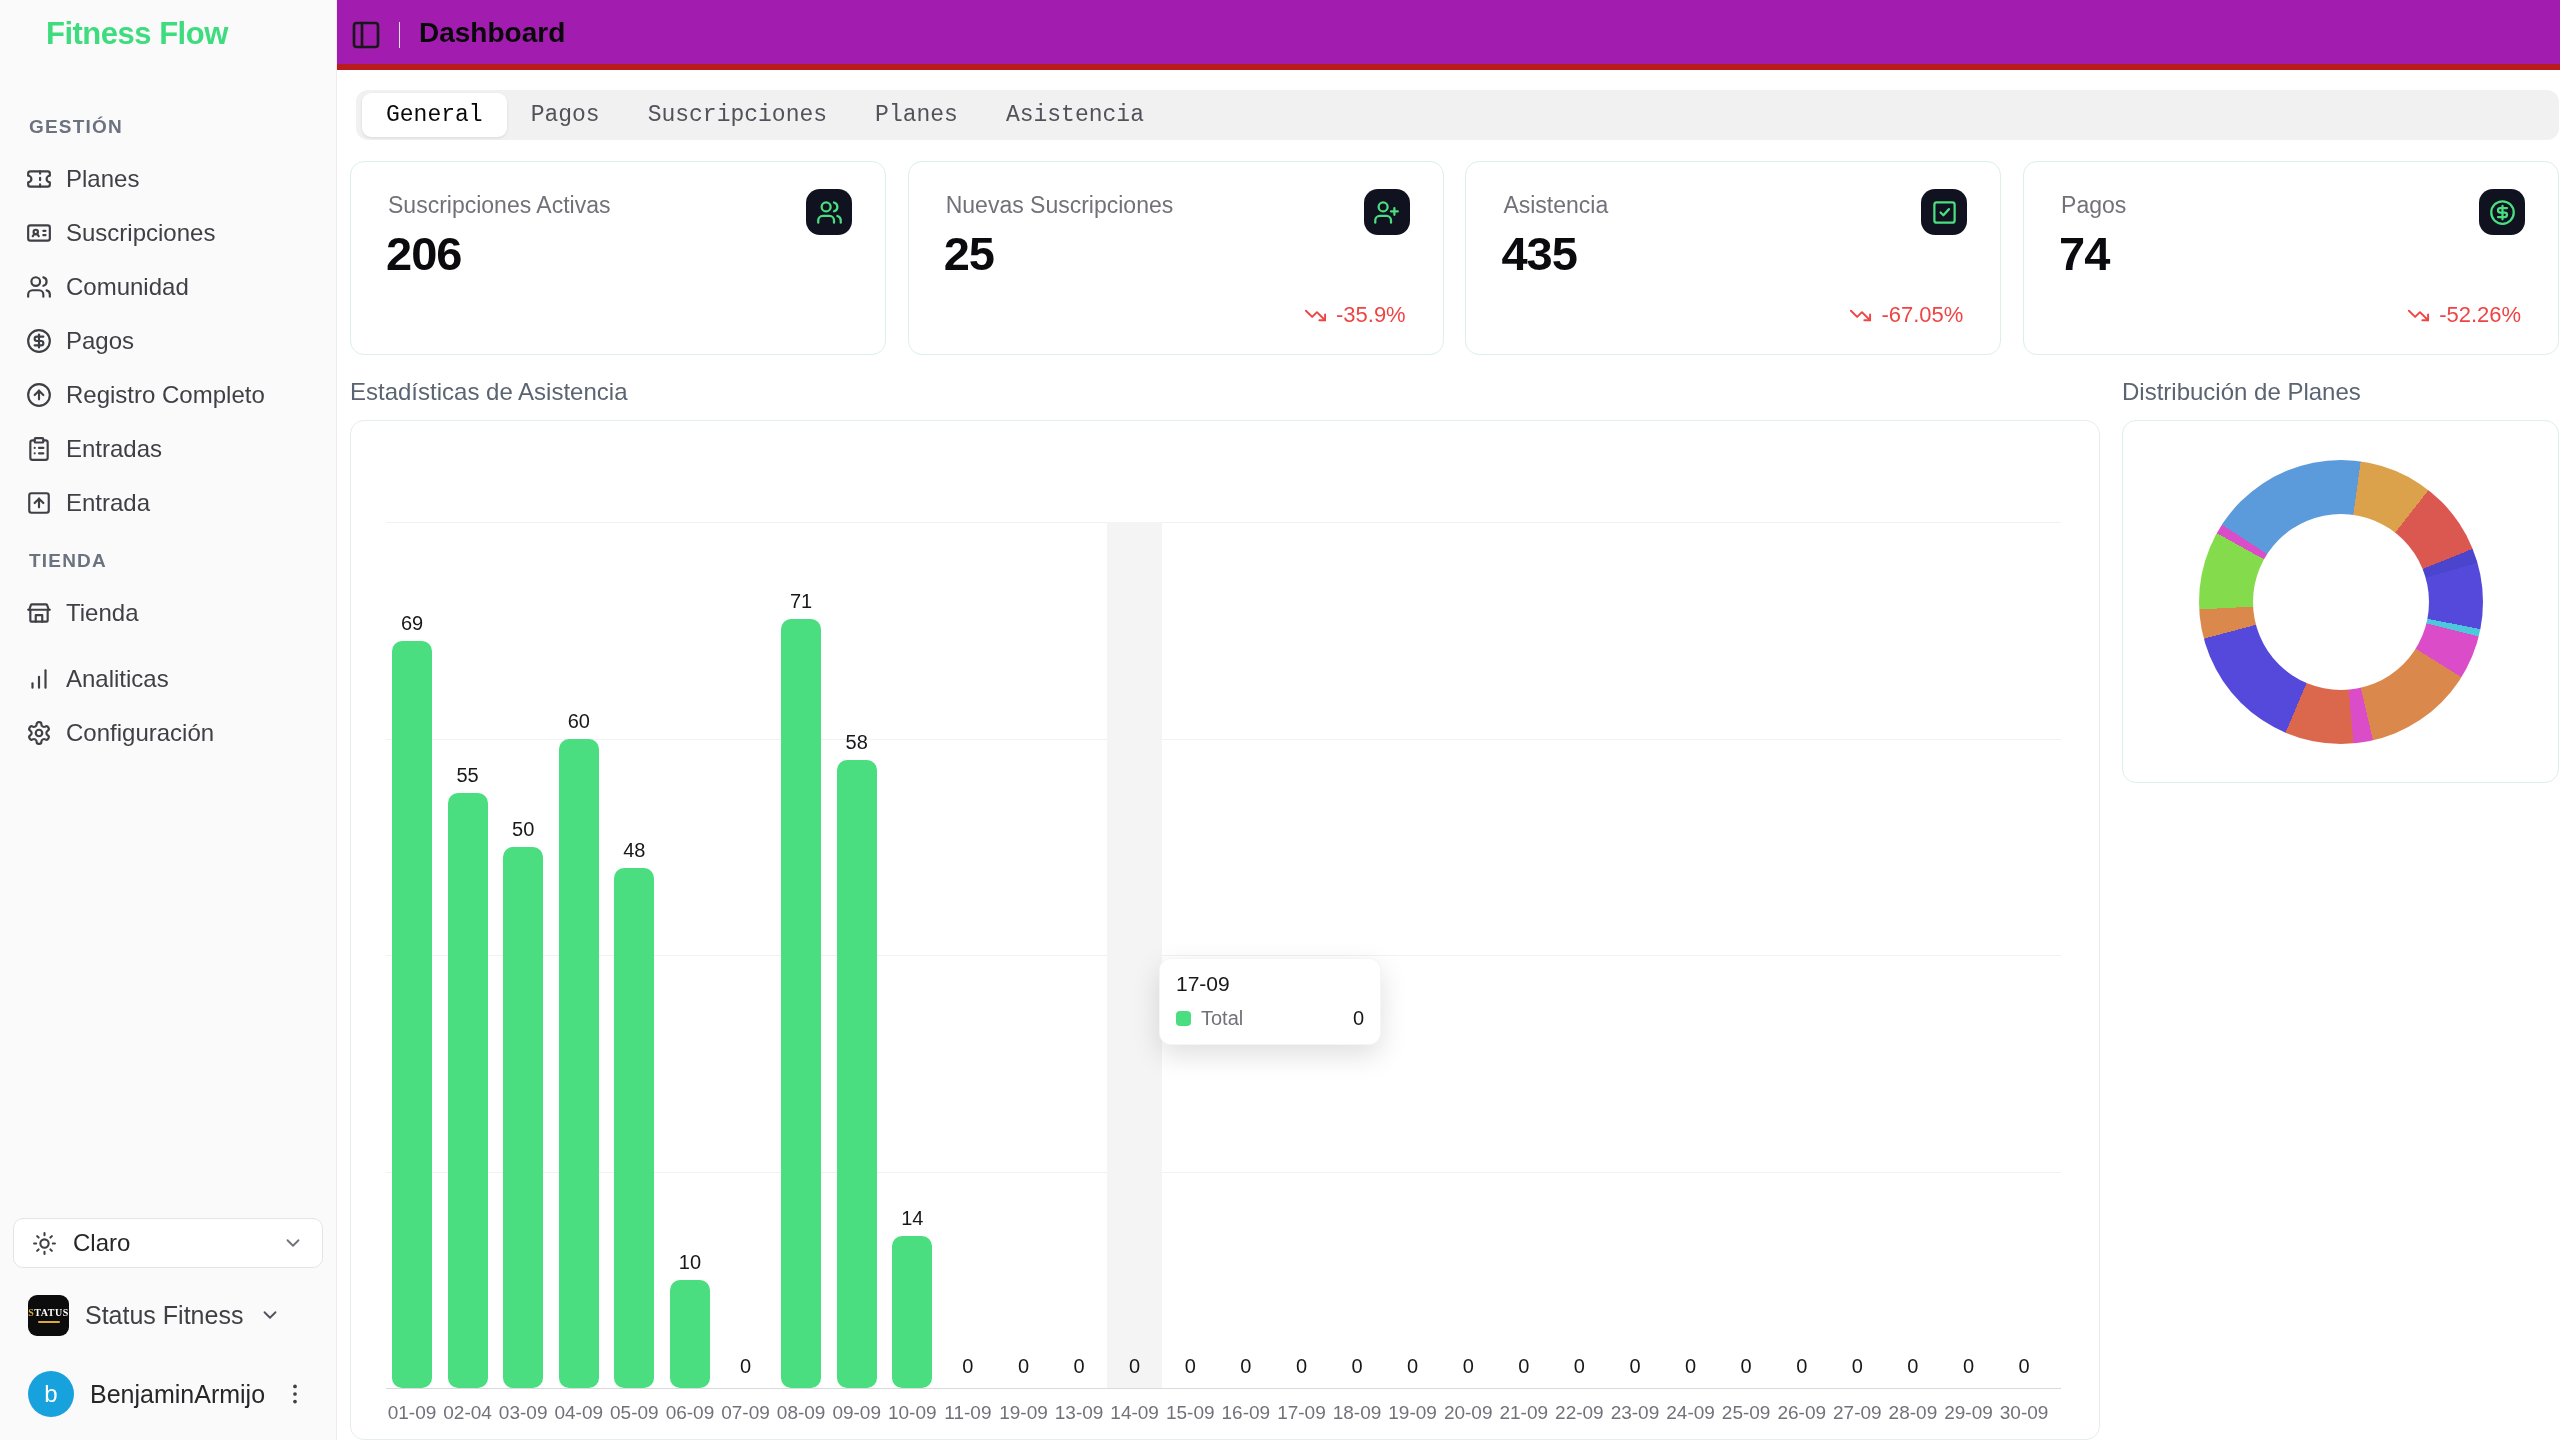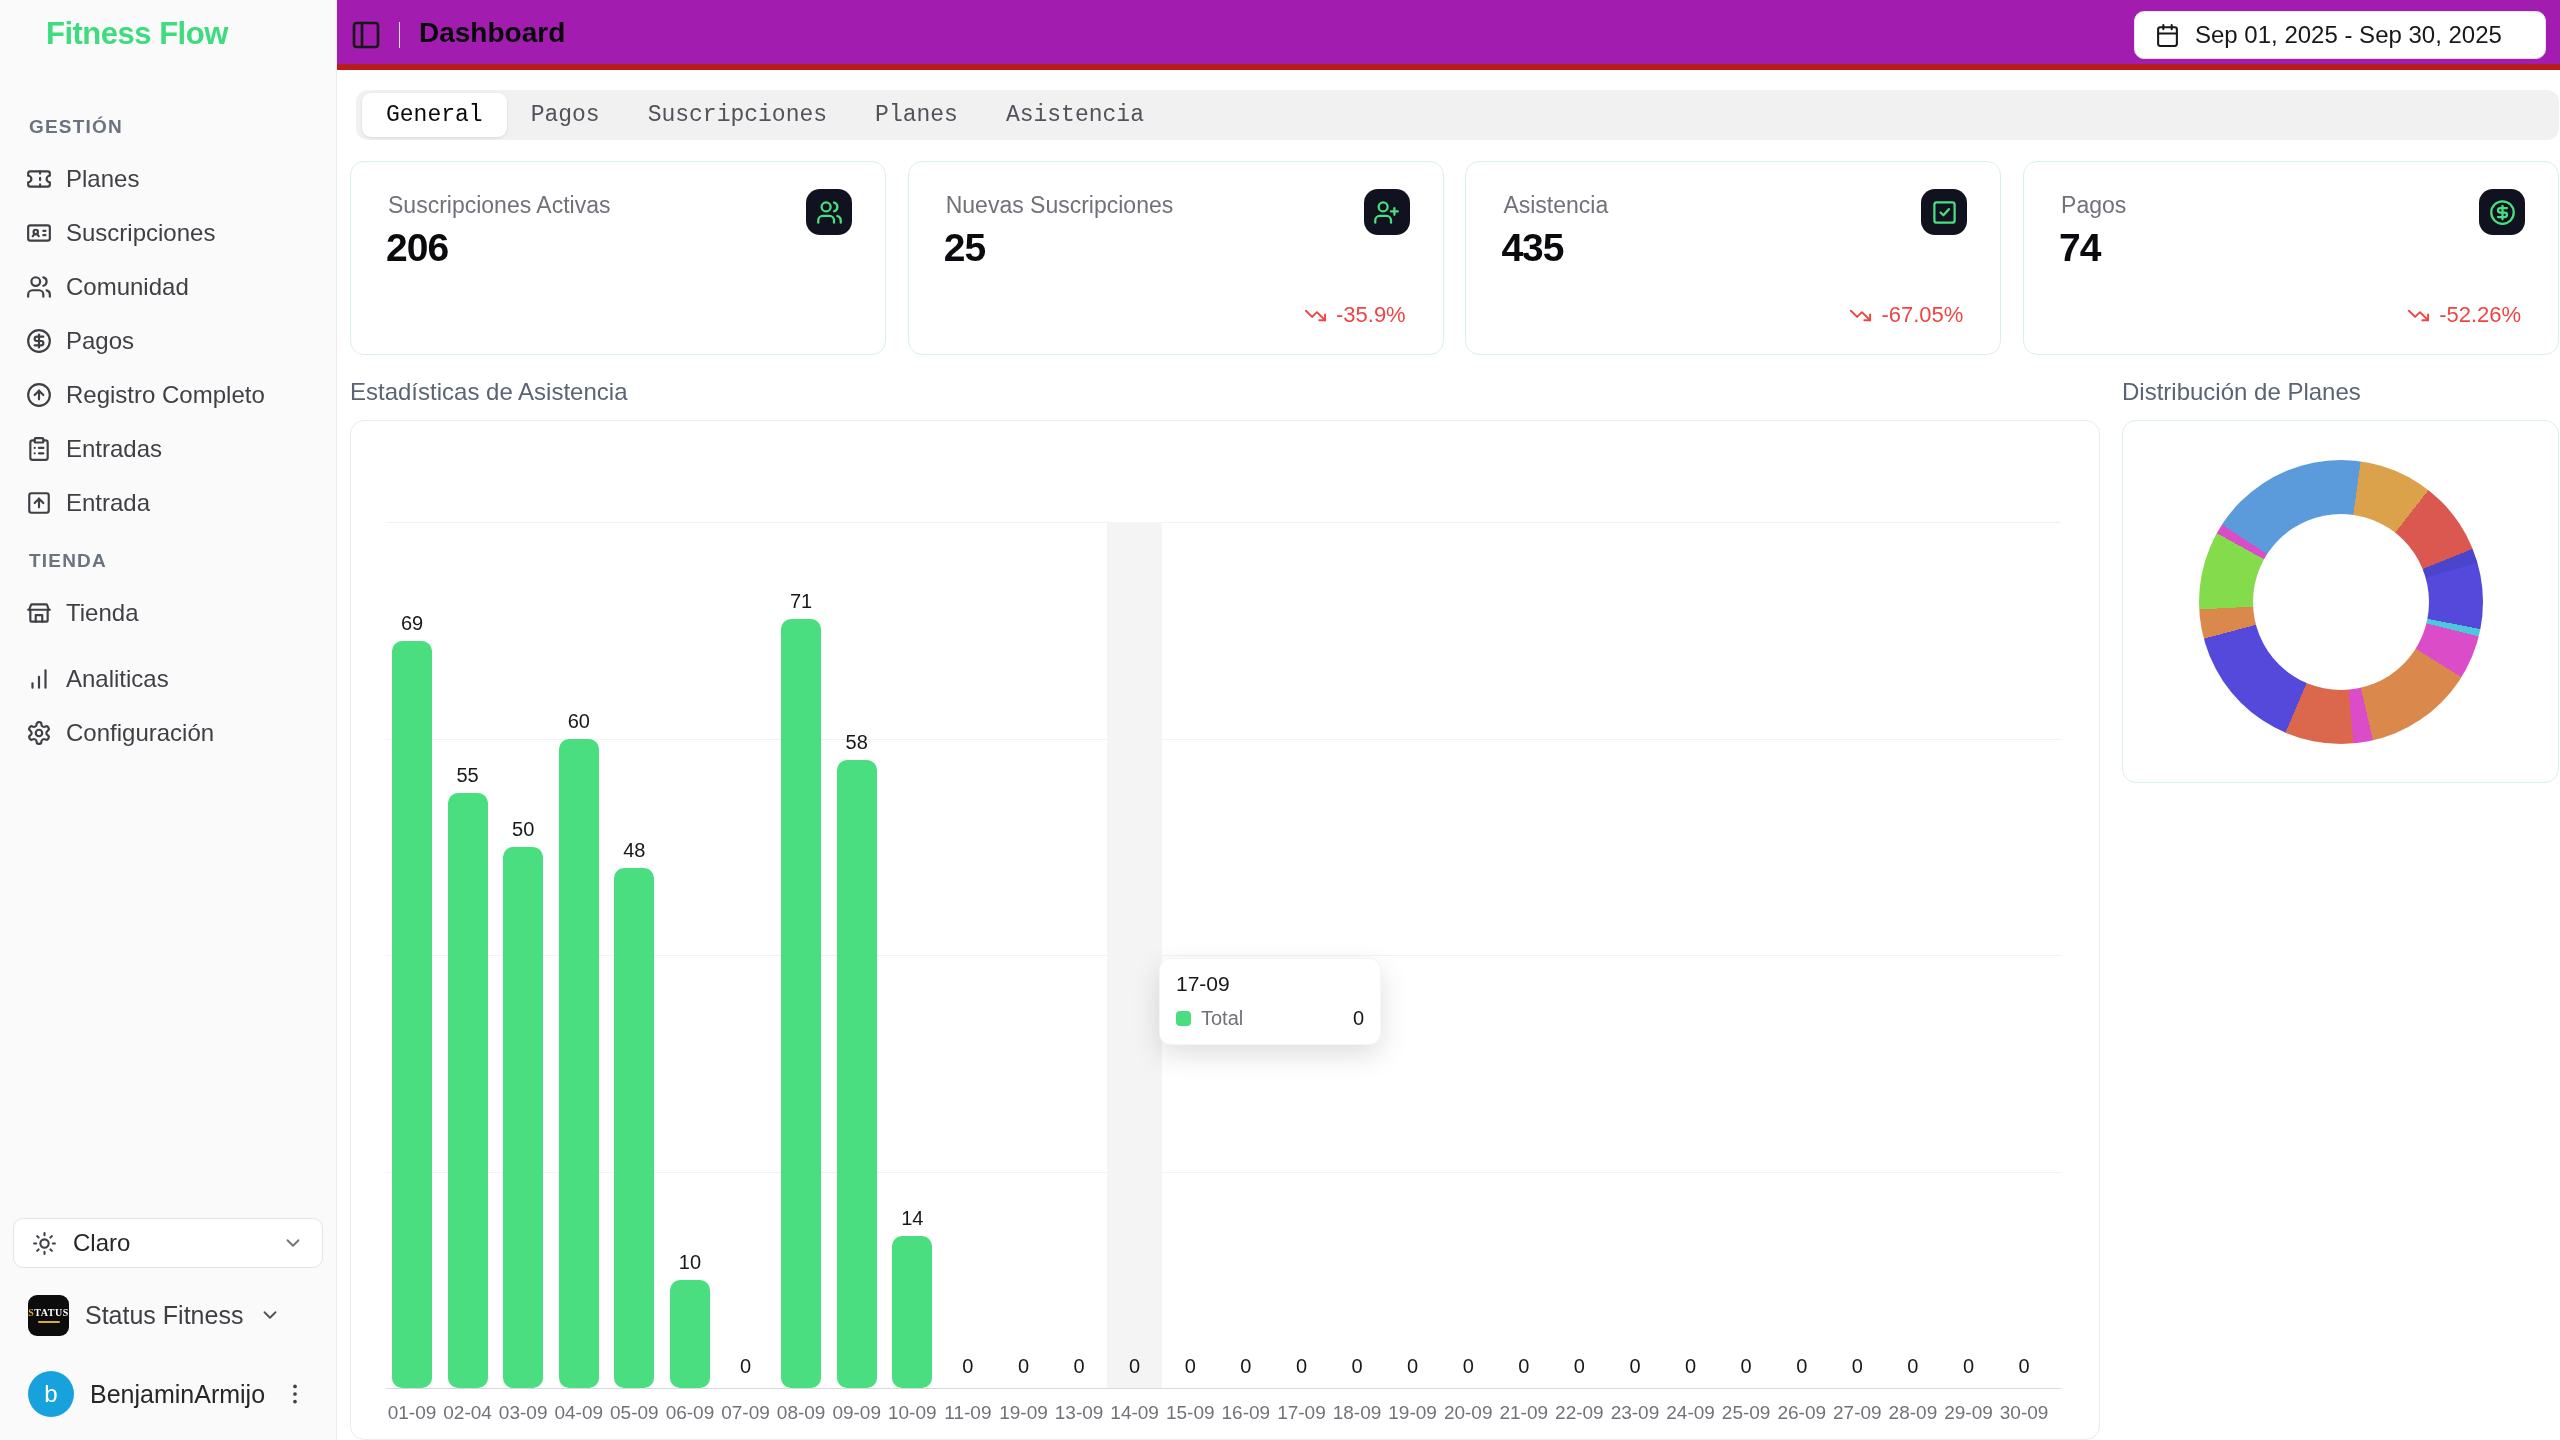--- a/index.html
+++ b/index.html
@@ -64,21 +64,21 @@
   .tab.active { background:#fff; color:#09090b; box-shadow:0 1px 3px rgba(0,0,0,0.1); }
 
   
   .stat-card { position:absolute; top:161px; width:536px; height:194px; background:#fff;
     border:1px solid #daf1e3; border-radius:14px; }
   .stat-title { position:absolute; left:37px; top:30px; font-size:23px; color:#71717a; }
   .stat-iconbox { position:absolute; right:33px; top:27px; width:46px; height:46px;
     border-radius:14px; background:#10121f; color:#4ade80; display:flex;
     align-items:center; justify-content:center; }
   .stat-iconbox .svg-ic { width:27px; height:27px; }
-  .stat-value { position:absolute; left:35px; top:64px; font-size:39px; font-weight:800;
+  .stat-value { position:absolute; left:35px; top:64px; font-size:47px; font-weight:800;
     color:#0b0b0f; letter-spacing:-1px;text-align:center; }
   .stat-change { position:absolute; right:37px; bottom:26px; display:flex; align-items:center;
     gap:9px; font-size:22px; color:#ef4444; }
   .stat-change .svg-ic { width:23px; height:23px; }
 
   
   .section-title { position:absolute; top:378px; font-size:24px; color:#5b6472; }
   .chart-card { position:absolute; left:13px; top:420px; width:1750px; height:1020px;
     background:#fff; border:1px solid #e4efe7; border-radius:14px; }
   .plot { position:absolute; left:35px; top:101px; width:1675px; height:866px; }
@@ -270,29 +270,20 @@
   </aside>
 
   <div class="main">
     <header class="header">
       <button class="panel-btn svg-ic" id="panel-ic"><svg viewBox="0 0 24 24" fill="none" stroke="currentColor" stroke-width="2" stroke-linecap="round" stroke-linejoin="round">
             <rect x="3" y="3" width="18" height="18" rx="2"></rect>
             <path d="M9 3v18"></path>
           </svg></button>
       <div class="hdr-divider"></div>
       <h1 class="page-title">Dashboard</h1>
-      <button class="date-btn">
-        <span class="svg-ic" id="cal-ic"><svg viewBox="0 0 24 24" fill="none" stroke="currentColor" stroke-width="2" stroke-linecap="round" stroke-linejoin="round">
-              <rect x="3" y="4" width="18" height="18" rx="2"></rect>
-              <path d="M16 2v4"></path>
-              <path d="M8 2v4"></path>
-              <path d="M3 10h18"></path>
-            </svg></span>
-        <span>Sep 01, 2025 - Sep 30, 2025</span>
-      </button>
     </header>
 
     <div class="tabs" id="tabs">
         <button class="tab active">General</button>
         <button class="tab">Pagos</button>
         <button class="tab">Suscripciones</button>
         <button class="tab">Planes</button>
         <button class="tab">Asistencia</button>
       </div>
 

